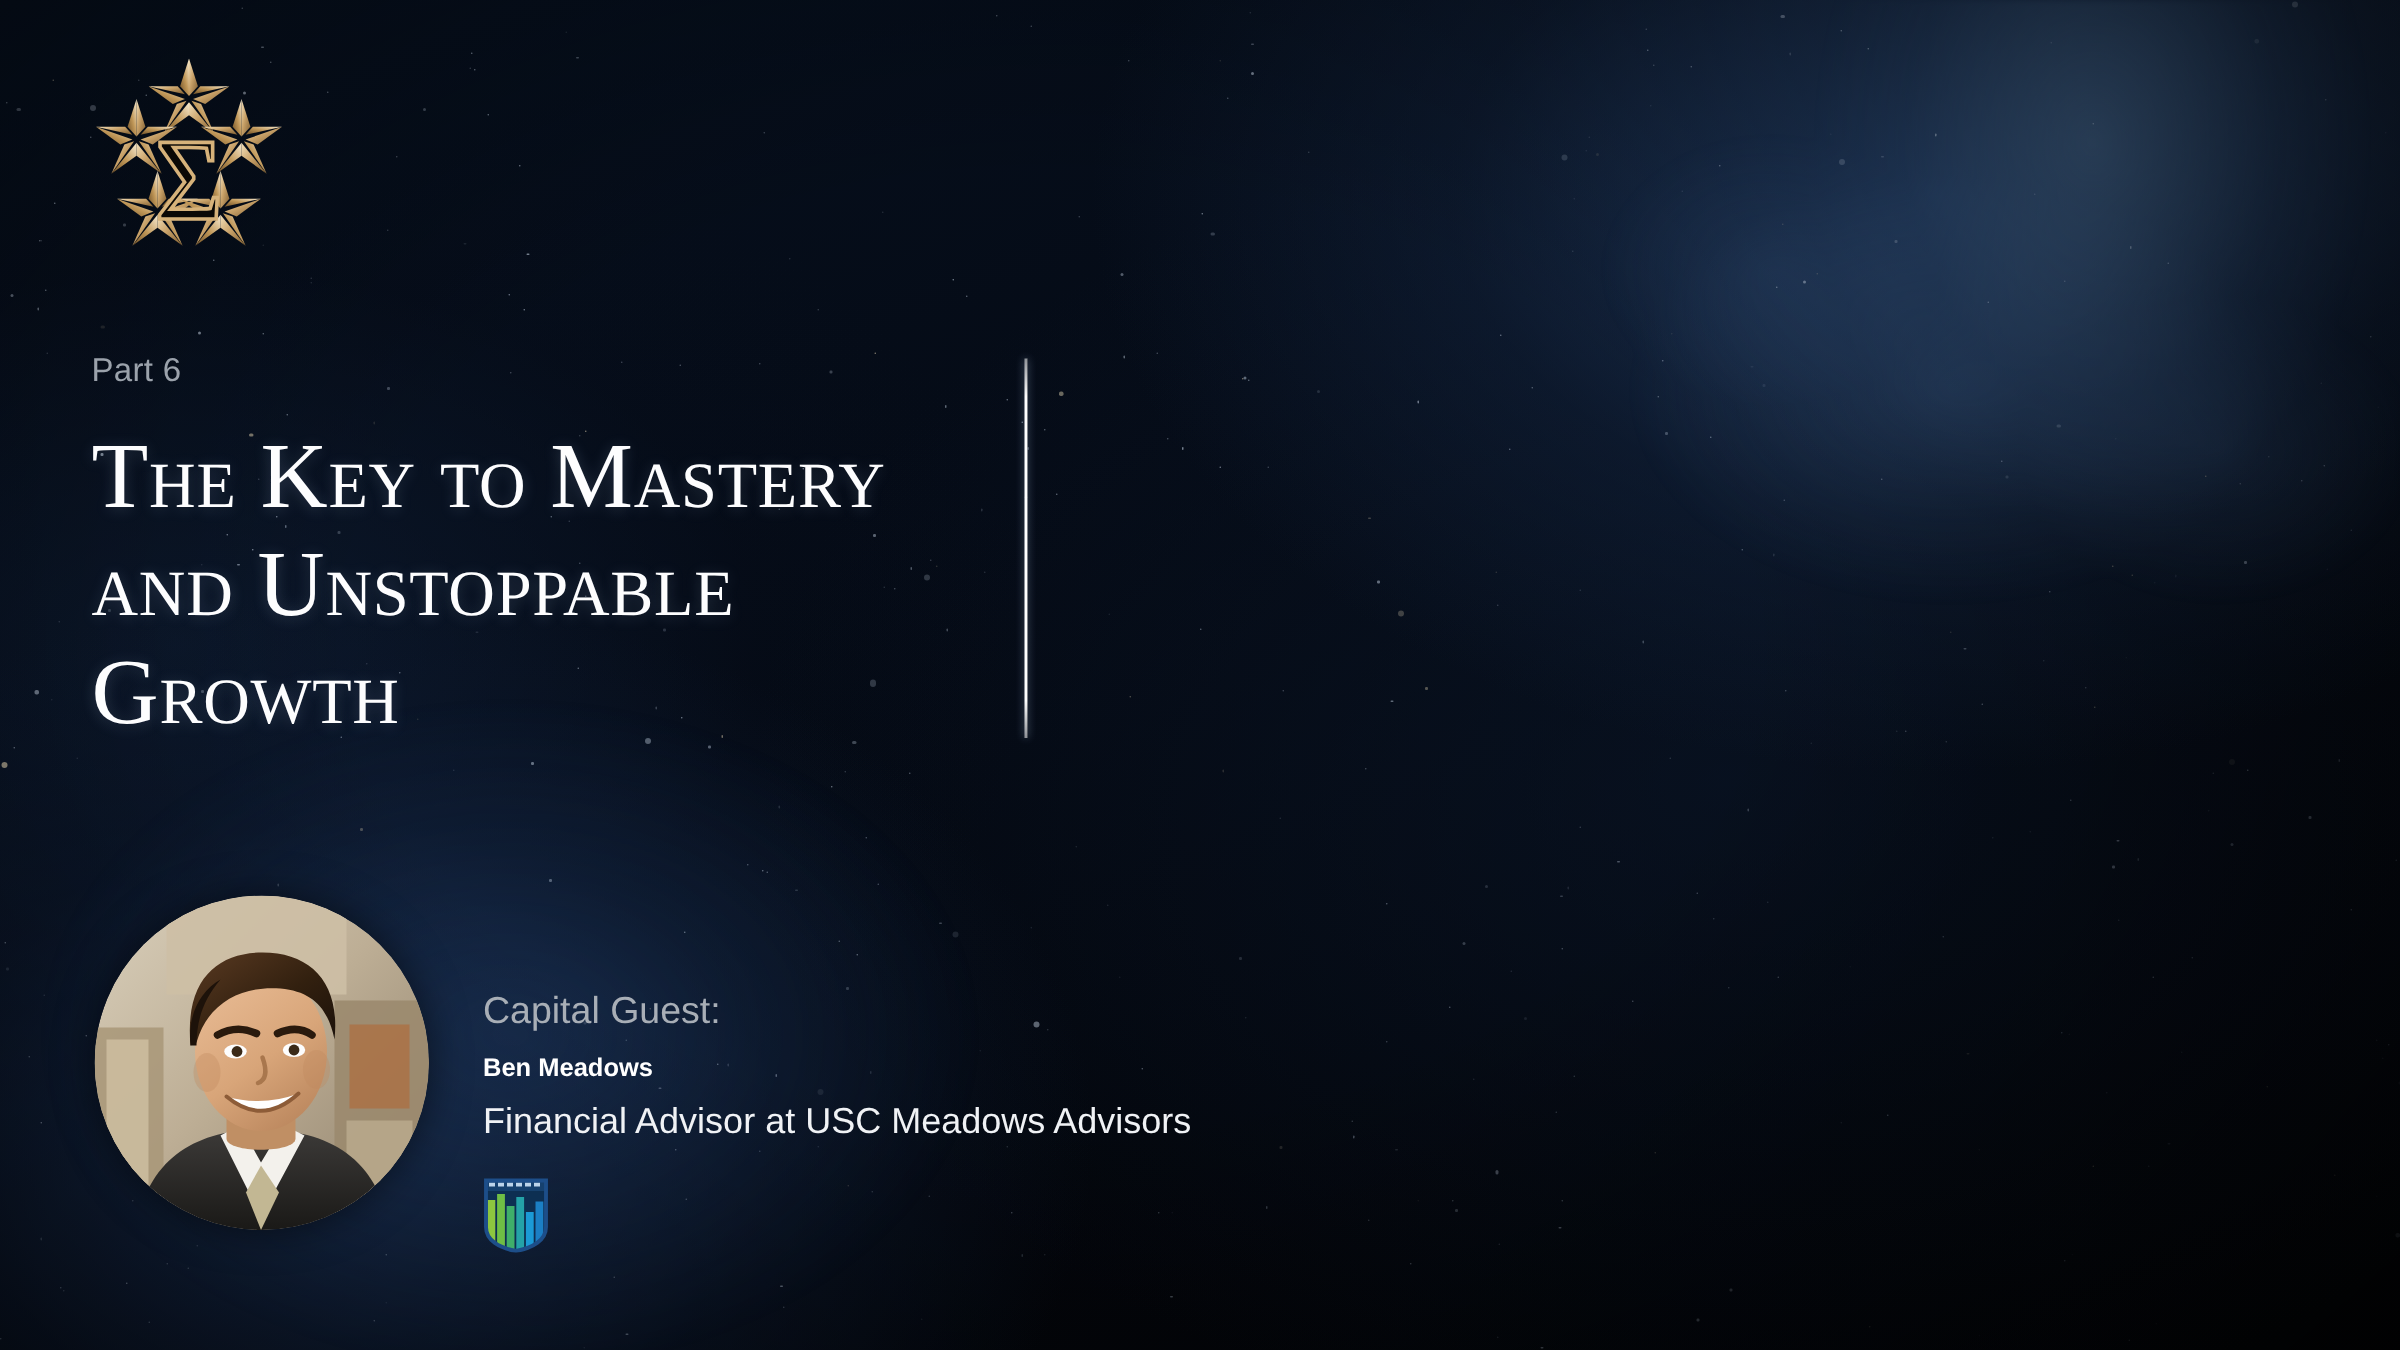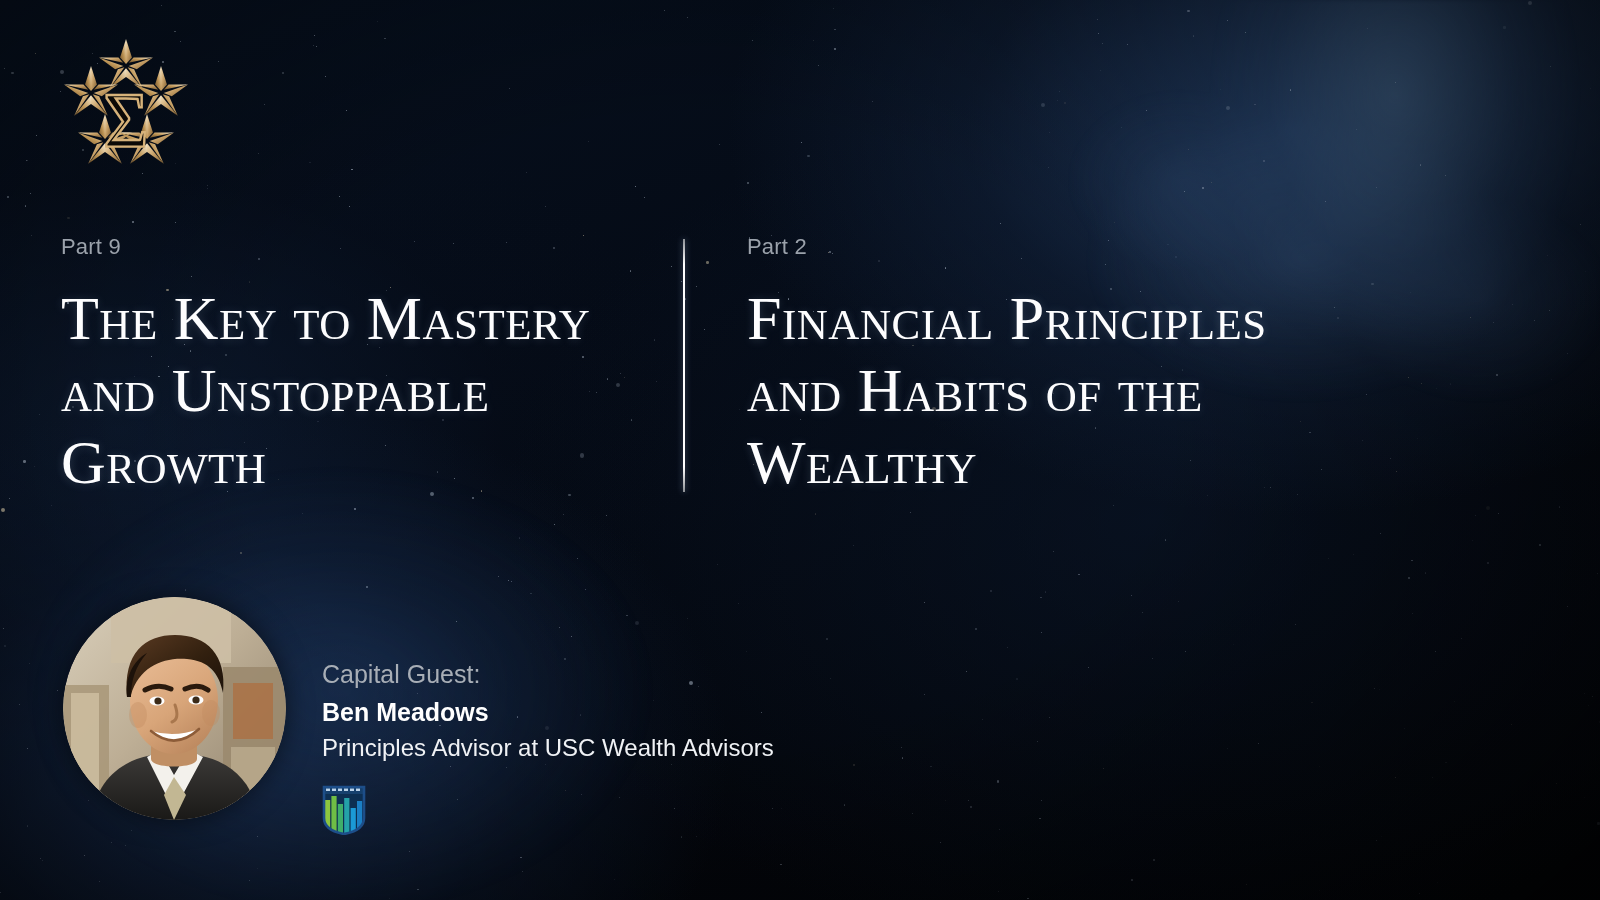--- a/index.html
+++ b/index.html
@@ -123,21 +123,21 @@
     width: 700px;
   }
   .guest-label {
     font-size: 25px;
     font-weight: 400;
     color: #a8aeb6;
     line-height: 30px;
     margin: 0 0 8px 0;
   }
   .guest-name {
-    font-size: 25px;
+    font-size: 17px;
     font-weight: 700;
     color: #ffffff;
     line-height: 30px;
     margin: 0 0 6px 0;
   }
   .guest-role {
     font-size: 24px;
     font-weight: 400;
     color: #f0f2f5;
     line-height: 30px;
@@ -630,34 +630,28 @@
         <use href="#star5" x="2" y="28" width="54" height="52"></use>
         <use href="#star5" x="72" y="28" width="54" height="52"></use>
         <use href="#star5" x="16" y="76" width="54" height="52"></use>
         <use href="#star5" x="58" y="76" width="54" height="52"></use>
       </g>
       <text x="64" y="108" text-anchor="middle" font-family="Liberation Serif, DejaVu Serif, serif" font-size="78" fill="#0b0906" stroke="#d6b27a" stroke-width="2.4">Σ</text>
     </svg>
   </div>
 
   <div class="part part-left">
-    <p class="part-kicker">Part 9</p>
+    <p class="part-kicker">Part 6</p>
     <h1 class="part-title">The Key to Mastery
 and Unstoppable
 Growth</h1>
   </div>
 
   <div class="divider"></div>
 
-  <div class="part part-right">
-    <p class="part-kicker">Part 2</p>
-    <h1 class="part-title">Financial Principles
-and Habits of the
-Wealthy</h1>
-  </div>
 
   <div class="guest-photo">
     <svg viewBox="0 0 223 223" width="223" height="223" aria-hidden="true">
       <defs>
         <clipPath id="circ">
             <circle cx="111.5" cy="111.5" r="111.5"></circle>
           </clipPath>
         <linearGradient id="bgRoom" x1="0" y1="0" x2="1" y2="1">
           <stop offset="0%" stop-color="#d9cfbb"></stop>
           <stop offset="48%" stop-color="#bdae95"></stop>
@@ -715,21 +709,21 @@
 
         <ellipse cx="75" cy="118" rx="9" ry="13" fill="#c08a5e" opacity="0.35"></ellipse>
         <ellipse cx="148" cy="116" rx="9" ry="13" fill="#c08a5e" opacity="0.35"></ellipse>
       </g>
     </svg>
   </div>
 
   <div class="guest-info">
     <p class="guest-label">Capital Guest:</p>
     <p class="guest-name">Ben Meadows</p>
-    <p class="guest-role">Principles Advisor at USC Wealth Advisors</p>
+    <p class="guest-role">Financial Advisor at USC Meadows Advisors</p>
 
     <div class="firm-logo">
       <span class="firm-mark">
         <svg viewBox="0 0 44 50" width="44" height="50" aria-hidden="true">
           <defs>
             <clipPath id="shield">
               <path d="M2 2 H42 V33 C42 42 33 47 22 49 C11 47 2 42 2 33 Z"></path>
             </clipPath>
           </defs>
           <g clip-path="url(#shield)">

